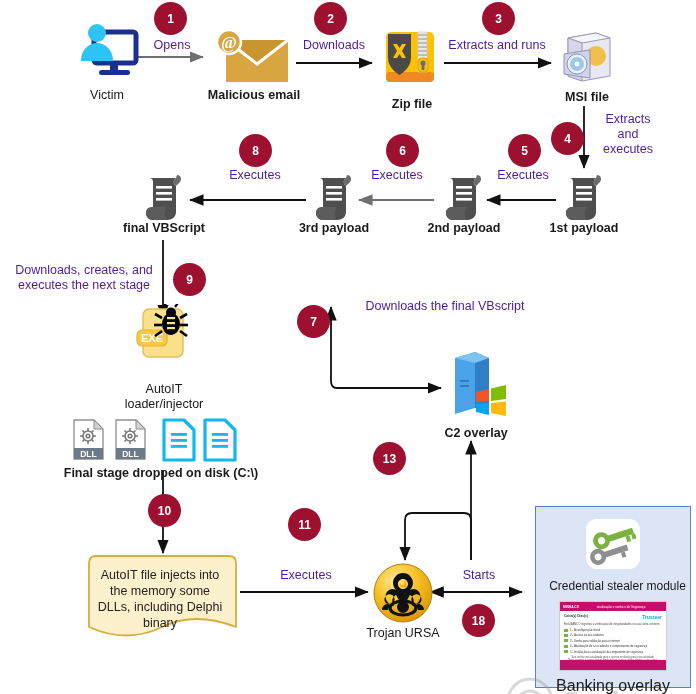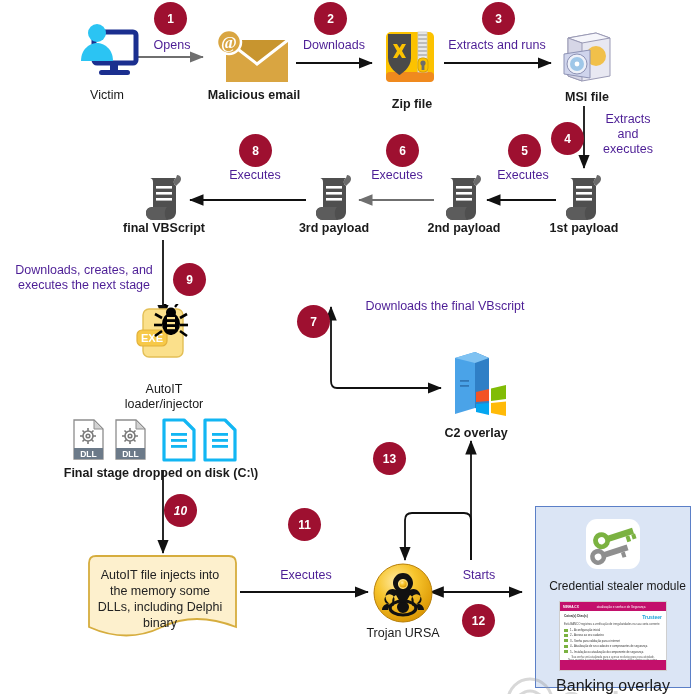--- a/index.html
+++ b/index.html
@@ -424,17 +424,17 @@
   <div class="abs step" style="left:154px;top:2px;">1</div>
   <div class="abs step" style="left:314px;top:2px;">2</div>
   <div class="abs step" style="left:482px;top:2px;">3</div>
   <div class="abs step" style="left:551px;top:122px;">4</div>
   <div class="abs step" style="left:508px;top:134px;">5</div>
   <div class="abs step" style="left:386px;top:134px;">6</div>
   <div class="abs step" style="left:239px;top:134px;">8</div>
   <div class="abs step" style="left:173px;top:263px;">9</div>
   <div class="abs step" style="left:297px;top:305px;">7</div>
   <div class="abs step" style="left:373px;top:442px;">13</div>
-  <div class="abs step" style="left:164px;top:494px;font-style:italic;">10</div>
+  <div class="abs step" style="left:148px;top:494px;">10</div>
   <div class="abs step" style="left:288px;top:508px;">11</div>
-  <div class="abs step" style="left:462px;top:604px;">12</div>
+  <div class="abs step" style="left:462px;top:604px;">18</div>
 
 </div>
 
 </body></html>

